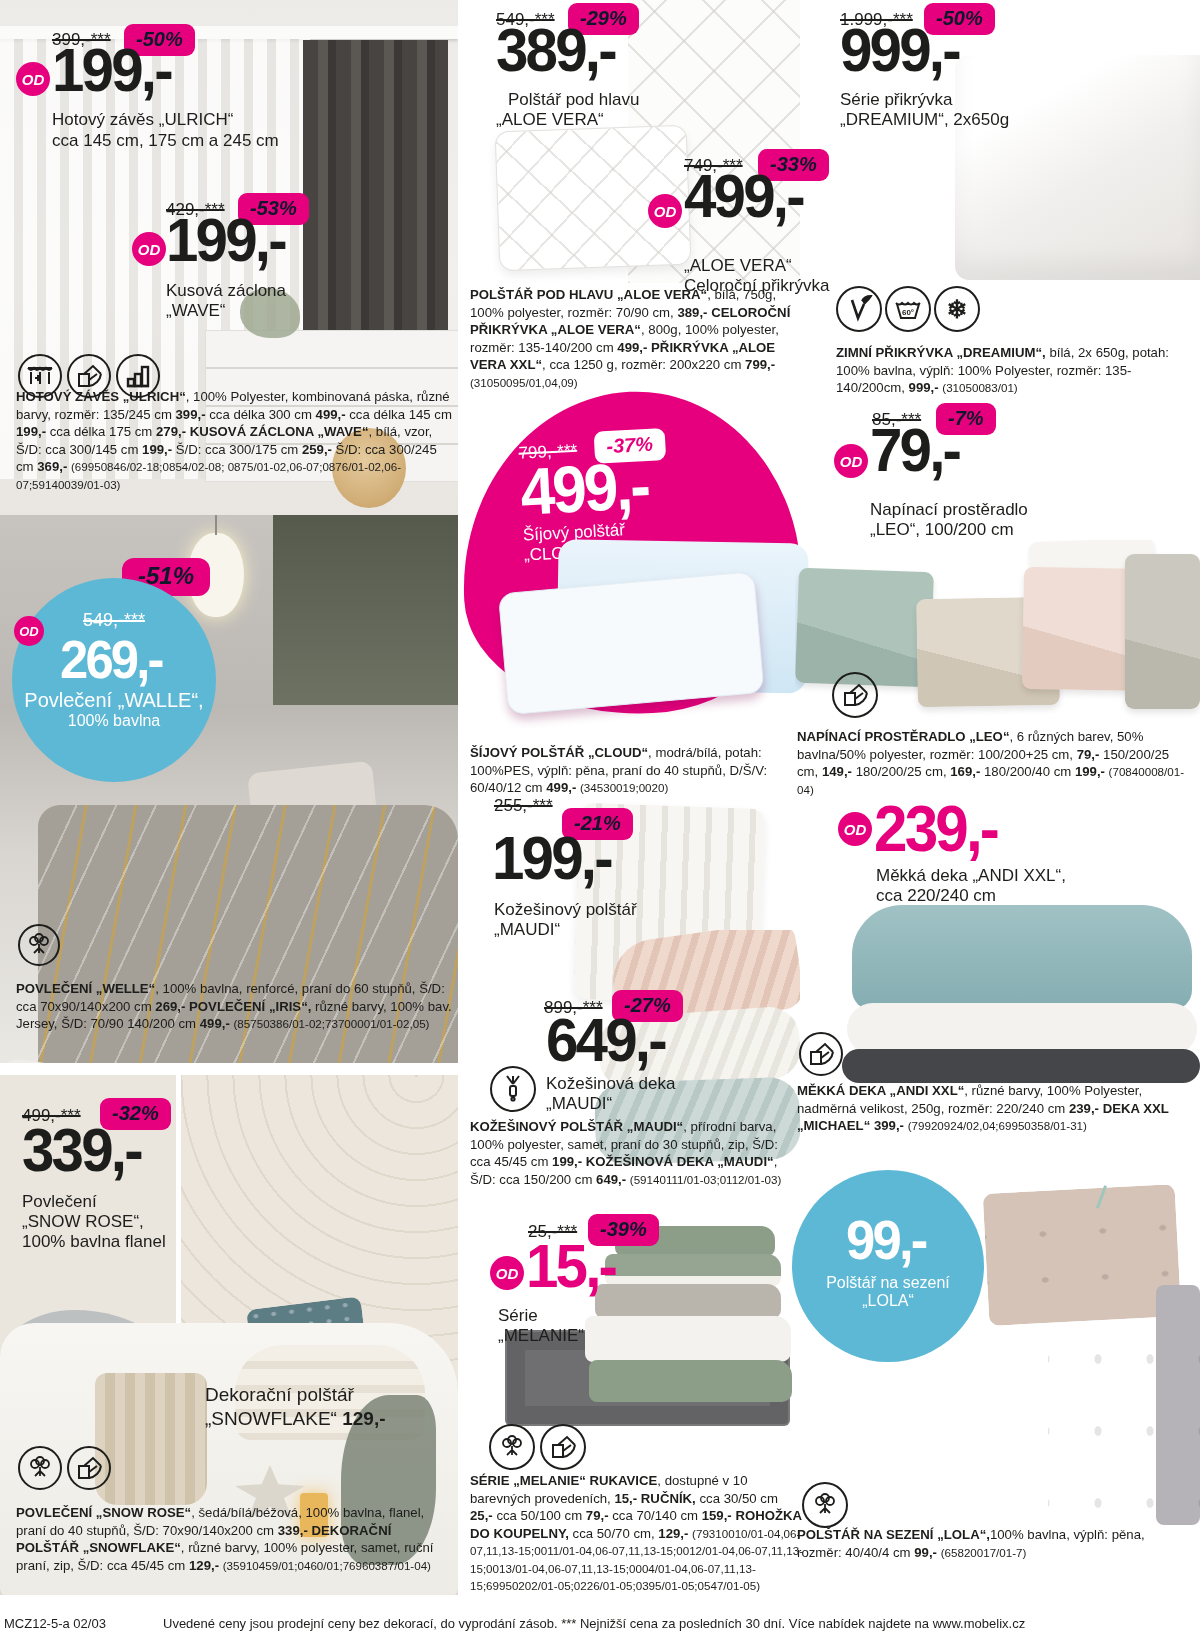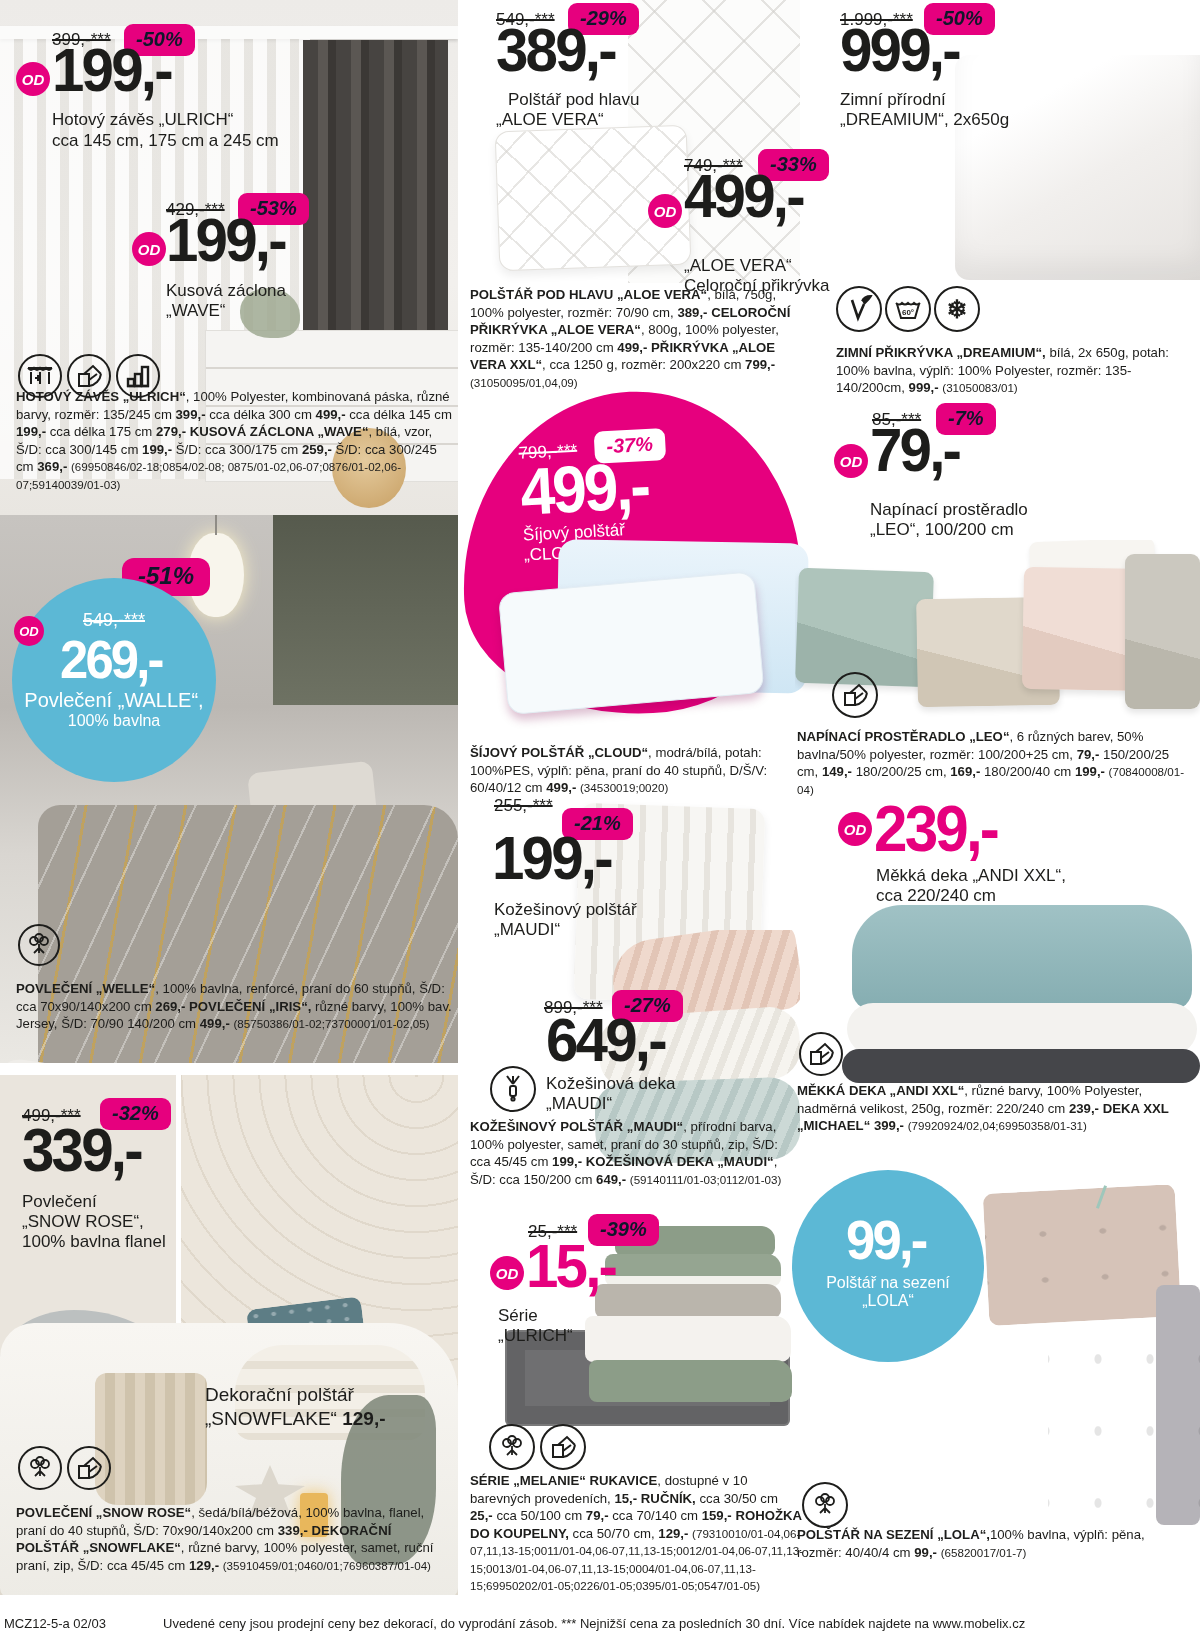--- a/index.html
+++ b/index.html
@@ -248,21 +248,21 @@
     <div class="abs" style="left:10px;top:58px;width:186px;height:34px;background:#bab5ac;border-radius:8px 14px 8px 8px;"></div>
     <div class="abs" style="left:0;top:90px;width:206px;height:46px;background:#f4f2ee;border-radius:8px 16px 10px 8px;"></div>
     <div class="abs" style="left:4px;top:134px;width:203px;height:42px;background:#8c9d88;border-radius:8px 16px 10px 8px;"></div>
   </div>
 
   <span class="abs old" style="left:528px;top:1222px;">25,-***</span>
   <span class="abs badge" style="left:588px;top:1214px;">-39%</span>
   <div class="abs od" style="left:490px;top:1256px;">OD</div>
   <div class="abs price pink" style="left:526px;top:1240px;">15,-</div>
   <div class="abs pname" style="left:498px;top:1306px;">Série</div>
-  <div class="abs pname" style="left:498px;top:1326px;">„ULRICH“</div>
+  <div class="abs pname" style="left:498px;top:1326px;">„MELANIE“</div>
 
   <div class="abs icon" style="left:489px;top:1424px;width:46px;height:46px;">
     <svg width="26" height="26" viewBox="0 0 26 26">
         <g stroke="#1d1d1b" stroke-width="1.8" fill="none">
       <circle cx="8" cy="9" r="4"></circle>
           <circle cx="18" cy="9" r="4"></circle>
           <circle cx="13" cy="6" r="4"></circle>
       <path d="M13 12 v9 M13 16 l-5 5 M13 16 l5 5"></path>
         </g>
       </svg>
@@ -278,21 +278,21 @@
       </svg>
   </div>
 
   <div class="abs desc" style="left:470px;top:1472px;width:334px;"><span class="rb">SÉRIE „MELANIE“ RUKAVICE</span><span>, dostupné v 10 barevných provedeních, </span><span class="rb">15,-</span><span> </span><span class="rb">RUČNÍK,</span><span> cca 30/50 cm </span><span class="rb">25,-</span><span> cca 50/100 cm </span><span class="rb">79,-</span><span> cca 70/140 cm </span><span class="rb">159,-</span><span> </span><span class="rb">ROHOŽKA DO KOUPELNY,</span><span> cca 50/70 cm, </span><span class="rb">129,-</span><span> </span><span class="rc">(79310010/01-04,06-07,11,13-15;0011/01-04,06-07,11,13-15;0012/01-04,06-07,11,13-15;0013/01-04,06-07,11,13-15;0004/01-04,06-07,11,13-15;69950202/01-05;0226/01-05;0395/01-05;0547/01-05)</span></div>
 
   <div class="abs" style="left:955px;top:55px;width:245px;height:225px;border-radius:14px 0 0 14px;background:linear-gradient(150deg,#ffffff 25%,#f1efed 55%,#e6e3e0 100%);box-shadow:inset 0 -18px 24px rgba(0,0,0,.05);"></div>
 
   <span class="abs old" style="left:840px;top:10px;">1.999,-***</span>
   <span class="abs badge" style="left:924px;top:3px;">-50%</span>
   <div class="abs price" style="left:840px;top:24px;">999,-</div>
-  <div class="abs pname" style="left:840px;top:90px;">Zimní přírodní</div>
+  <div class="abs pname" style="left:840px;top:90px;">Série přikrývka</div>
   <div class="abs pname" style="left:840px;top:110px;">„DREAMIUM“, 2x650g</div>
 
   <div class="abs icon" style="left:836px;top:286px;width:46px;height:46px;">
     <svg width="28" height="28" viewBox="0 0 28 28">
         <g stroke="#1d1d1b" stroke-width="2.6" fill="none">
       <path d="M7 5 l6 18 l6 -14"></path>
           <path d="M19 9 q6 -6 7 -8 q-7 0 -9 5" stroke-width="2" fill="#1d1d1b"></path>
         </g>
       </svg>
   </div>

